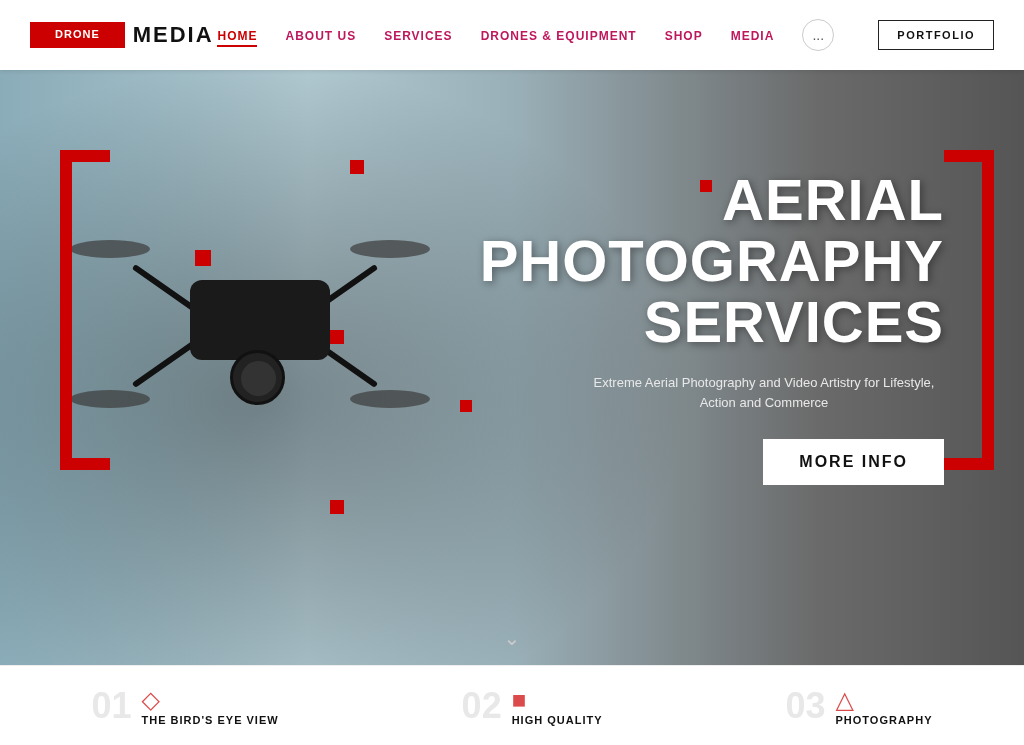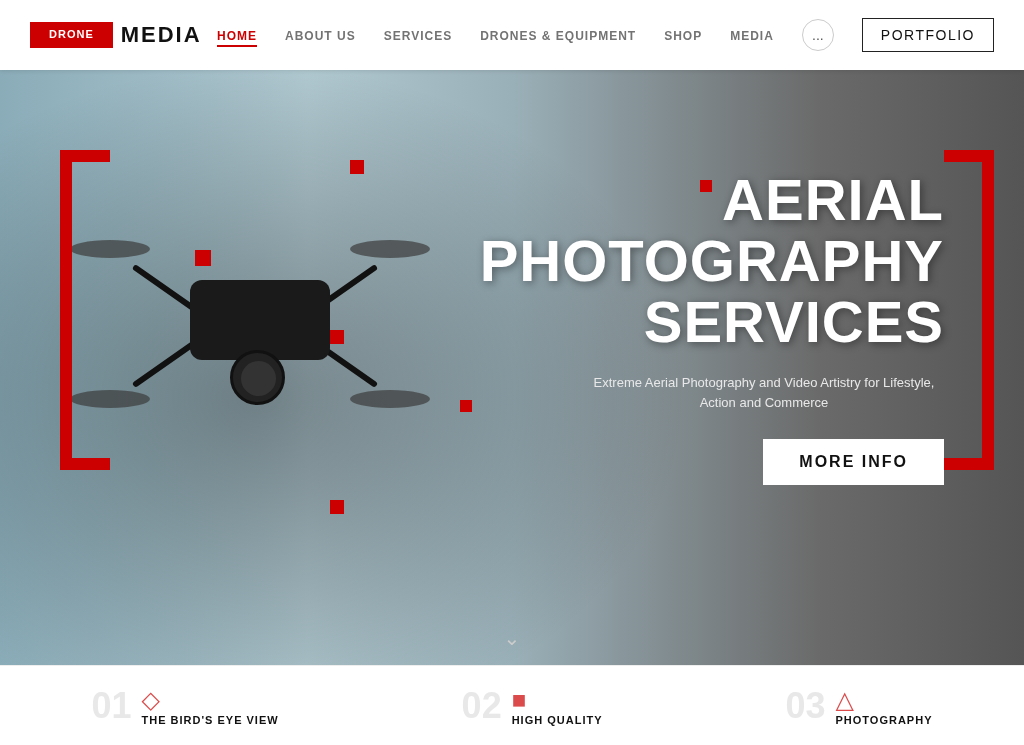--- a/index.html
+++ b/index.html
@@ -22,21 +22,21 @@
       display: flex;
       align-items: center;
       gap: 8px;
     }
     .logo-box {
       background: #cc0000;
       color: #fff;
       font-size: 11px;
       font-weight: 900;
       letter-spacing: 1px;
-      padding: 6px 19px;
+      padding: 6px 25px;
       line-height: 1.2;
     }
     .logo-text {
       font-size: 22px;
       font-weight: 900;
       letter-spacing: 2px;
       color: #111;
       text-transform: uppercase;
     }
     .nav-links {
@@ -44,46 +44,47 @@
       align-items: center;
       gap: 28px;
       list-style: none;
     }
     .nav-links a {
       text-decoration: none;
       font-size: 12px;
       font-weight: 600;
       letter-spacing: 1px;
       text-transform: uppercase;
-      color: #737373;
+      color: #be185d;
     }
     .nav-links a.active {
       color: #cc0000;
       border-bottom: 2px solid #cc0000;
       padding-bottom: 2px;
     }
     .nav-more {
       width: 32px; height: 32px;
       border-radius: 50%;
       border: 1px solid #ccc;
       display: flex; align-items: center; justify-content: center;
       cursor: pointer;
       font-size: 14px;
       color: #555;
     }
     .nav-portfolio {
       border: 1px solid #222;
       padding: 8px 18px;
-      font-size: 14px;
-      font-weight: 400;
+      font-size: 11px;
+      font-weight: 700;
       letter-spacing: 1.5px;
       text-transform: uppercase;
       cursor: pointer;
       background: transparent;
       color: #111;
+      margin-left: 16px;
     }
 
     
     .hero {
       position: absolute;
       top: 70px; left: 0; right: 0;
       height: calc(100% - 70px - 80px);
       overflow: hidden;
     }
     .hero-bg {

